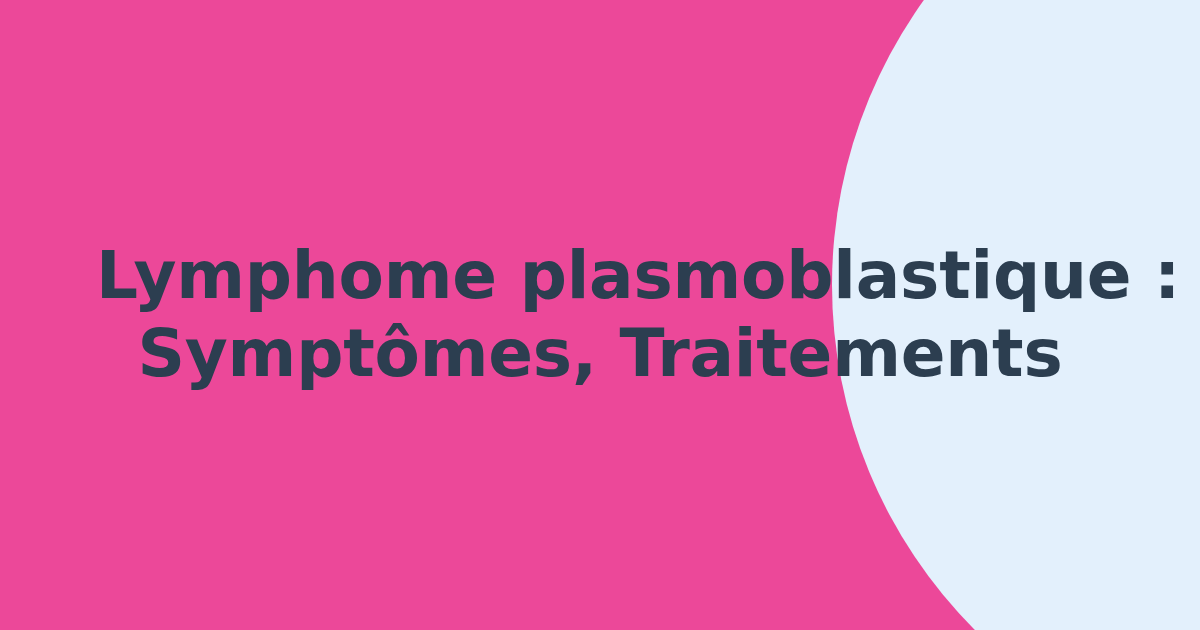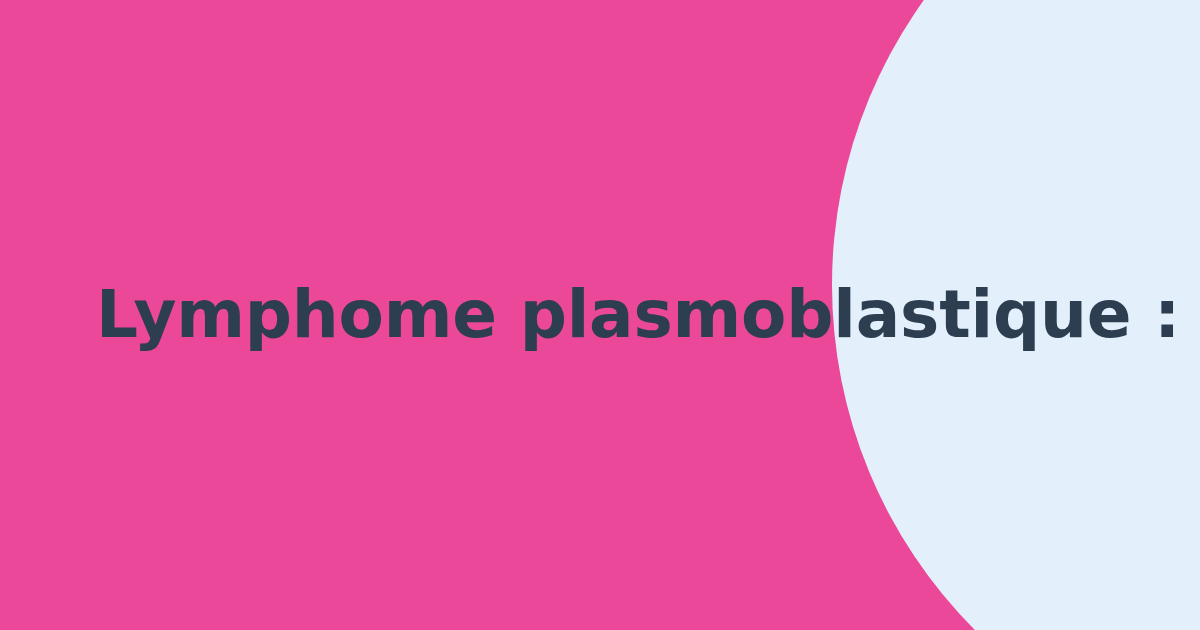--- a/index.html
+++ b/index.html
@@ -70,16 +70,17 @@
 </head>
 <body>
 
 <div id="og-card" style="background: #ec4899;">
 
   <div id="decor-circle" style="background: rgb(227, 240, 252);"></div>
 
   <div id="title-block">
     <h1 id="page-title" style="color: rgb(44, 62, 80);">
       <span class="tline">Lymphome plasmoblastique :</span>
+      <span class="tline">Symptômes, Traitements</span>
     </h1>
   </div>
 
 </div>
 
 </body></html>

